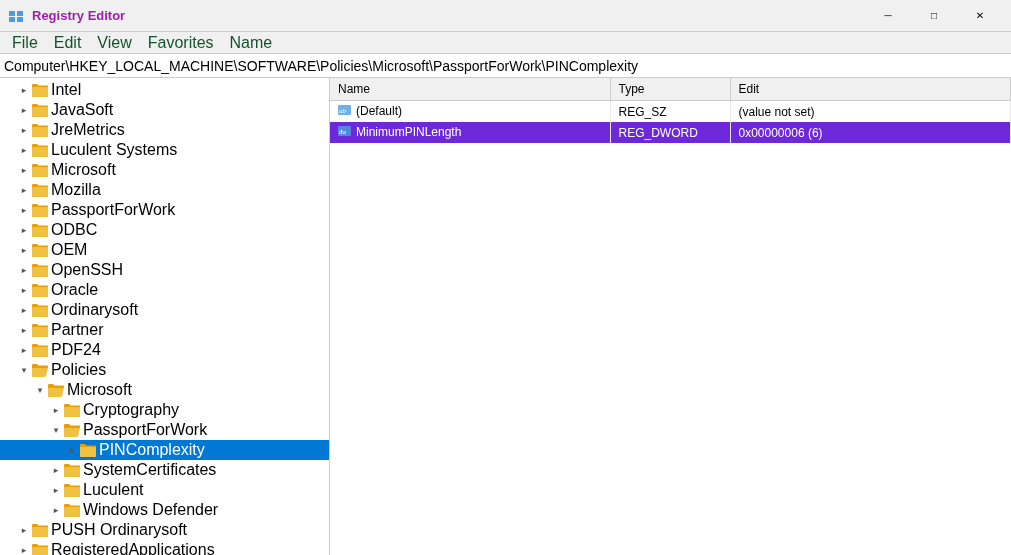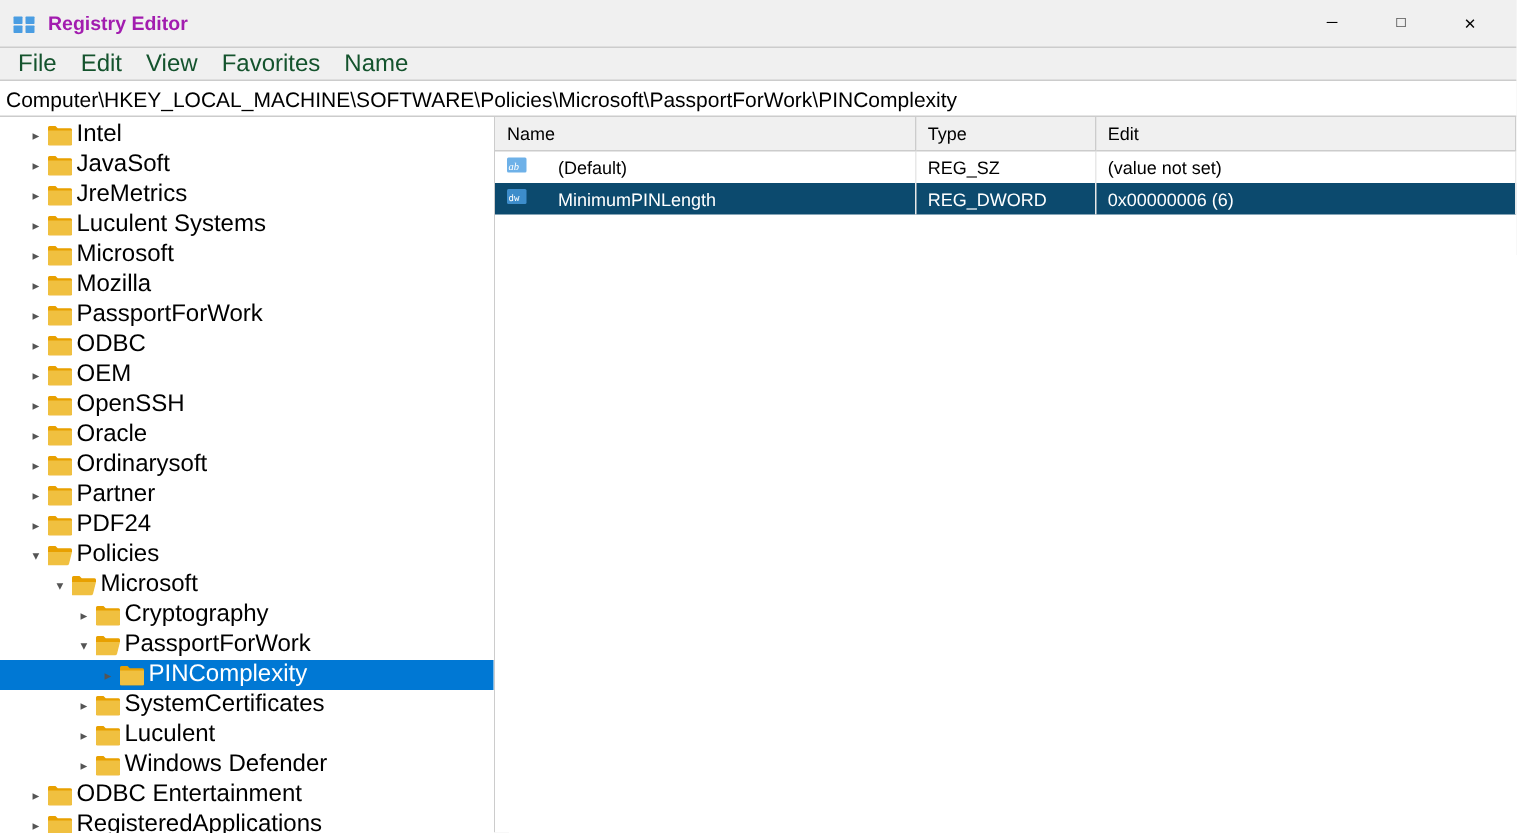--- a/index.html
+++ b/index.html
@@ -172,28 +172,28 @@
       position: sticky;
       top: 0;
     }
     .reg-table td {
       padding: 3px 8px;
       font-size: 12px;
       border-right: 1px solid #e8e8e8;
       white-space: nowrap;
     }
     .reg-table tr.selected td {
-      background: #0c4a6e;
+      background: #6d28d9;
       color: #fff;
     }
 
     .reg-name-cell {
       display: flex;
-      align-items: flex-end;
-      gap: 20px;
+      align-items: flex-start;
+      gap: 4px;
     }
 
     
     ::-webkit-scrollbar { width: 8px; height: 8px; }
     ::-webkit-scrollbar-track { background: #f0f0f0; }
     ::-webkit-scrollbar-thumb { background: #c0c0c0; }
 
     .col-name { width: 280px; }
     .col-type { width: 120px; }
     .col-data { width: auto; }
@@ -494,21 +494,21 @@
         </div>
         <div class="tree-row">
           <span class="tree-indent"></span>
           <span class="tree-expander">▸</span>
           <span class="folder-icon">
             <svg width="16" height="14" viewBox="0 0 16 14">
       <path d="M0 2 Q0 1 1 1 L5 1 L6.5 2.5 L15 2.5 Q16 2.5 16 3.5 L16 13 Q16 14 15 14 L1 14 Q0 14 0 13 Z" fill="#e8a000"></path>
       <path d="M0 4 L16 4 L16 13 Q16 14 15 14 L1 14 Q0 14 0 13 Z" fill="#f0c040"></path>
     </svg>
           </span>
-          <span class="tree-label">ODBC Entertainment</span>
+          <span class="tree-label">PUSH Ordinarysoft</span>
         </div>
         <div class="tree-row">
           <span class="tree-indent"></span>
           <span class="tree-expander">▸</span>
           <span class="folder-icon">
             <svg width="16" height="14" viewBox="0 0 16 14">
       <path d="M0 2 Q0 1 1 1 L5 1 L6.5 2.5 L15 2.5 Q16 2.5 16 3.5 L16 13 Q16 14 15 14 L1 14 Q0 14 0 13 Z" fill="#e8a000"></path>
       <path d="M0 4 L16 4 L16 13 Q16 14 15 14 L1 14 Q0 14 0 13 Z" fill="#f0c040"></path>
     </svg>
           </span>

